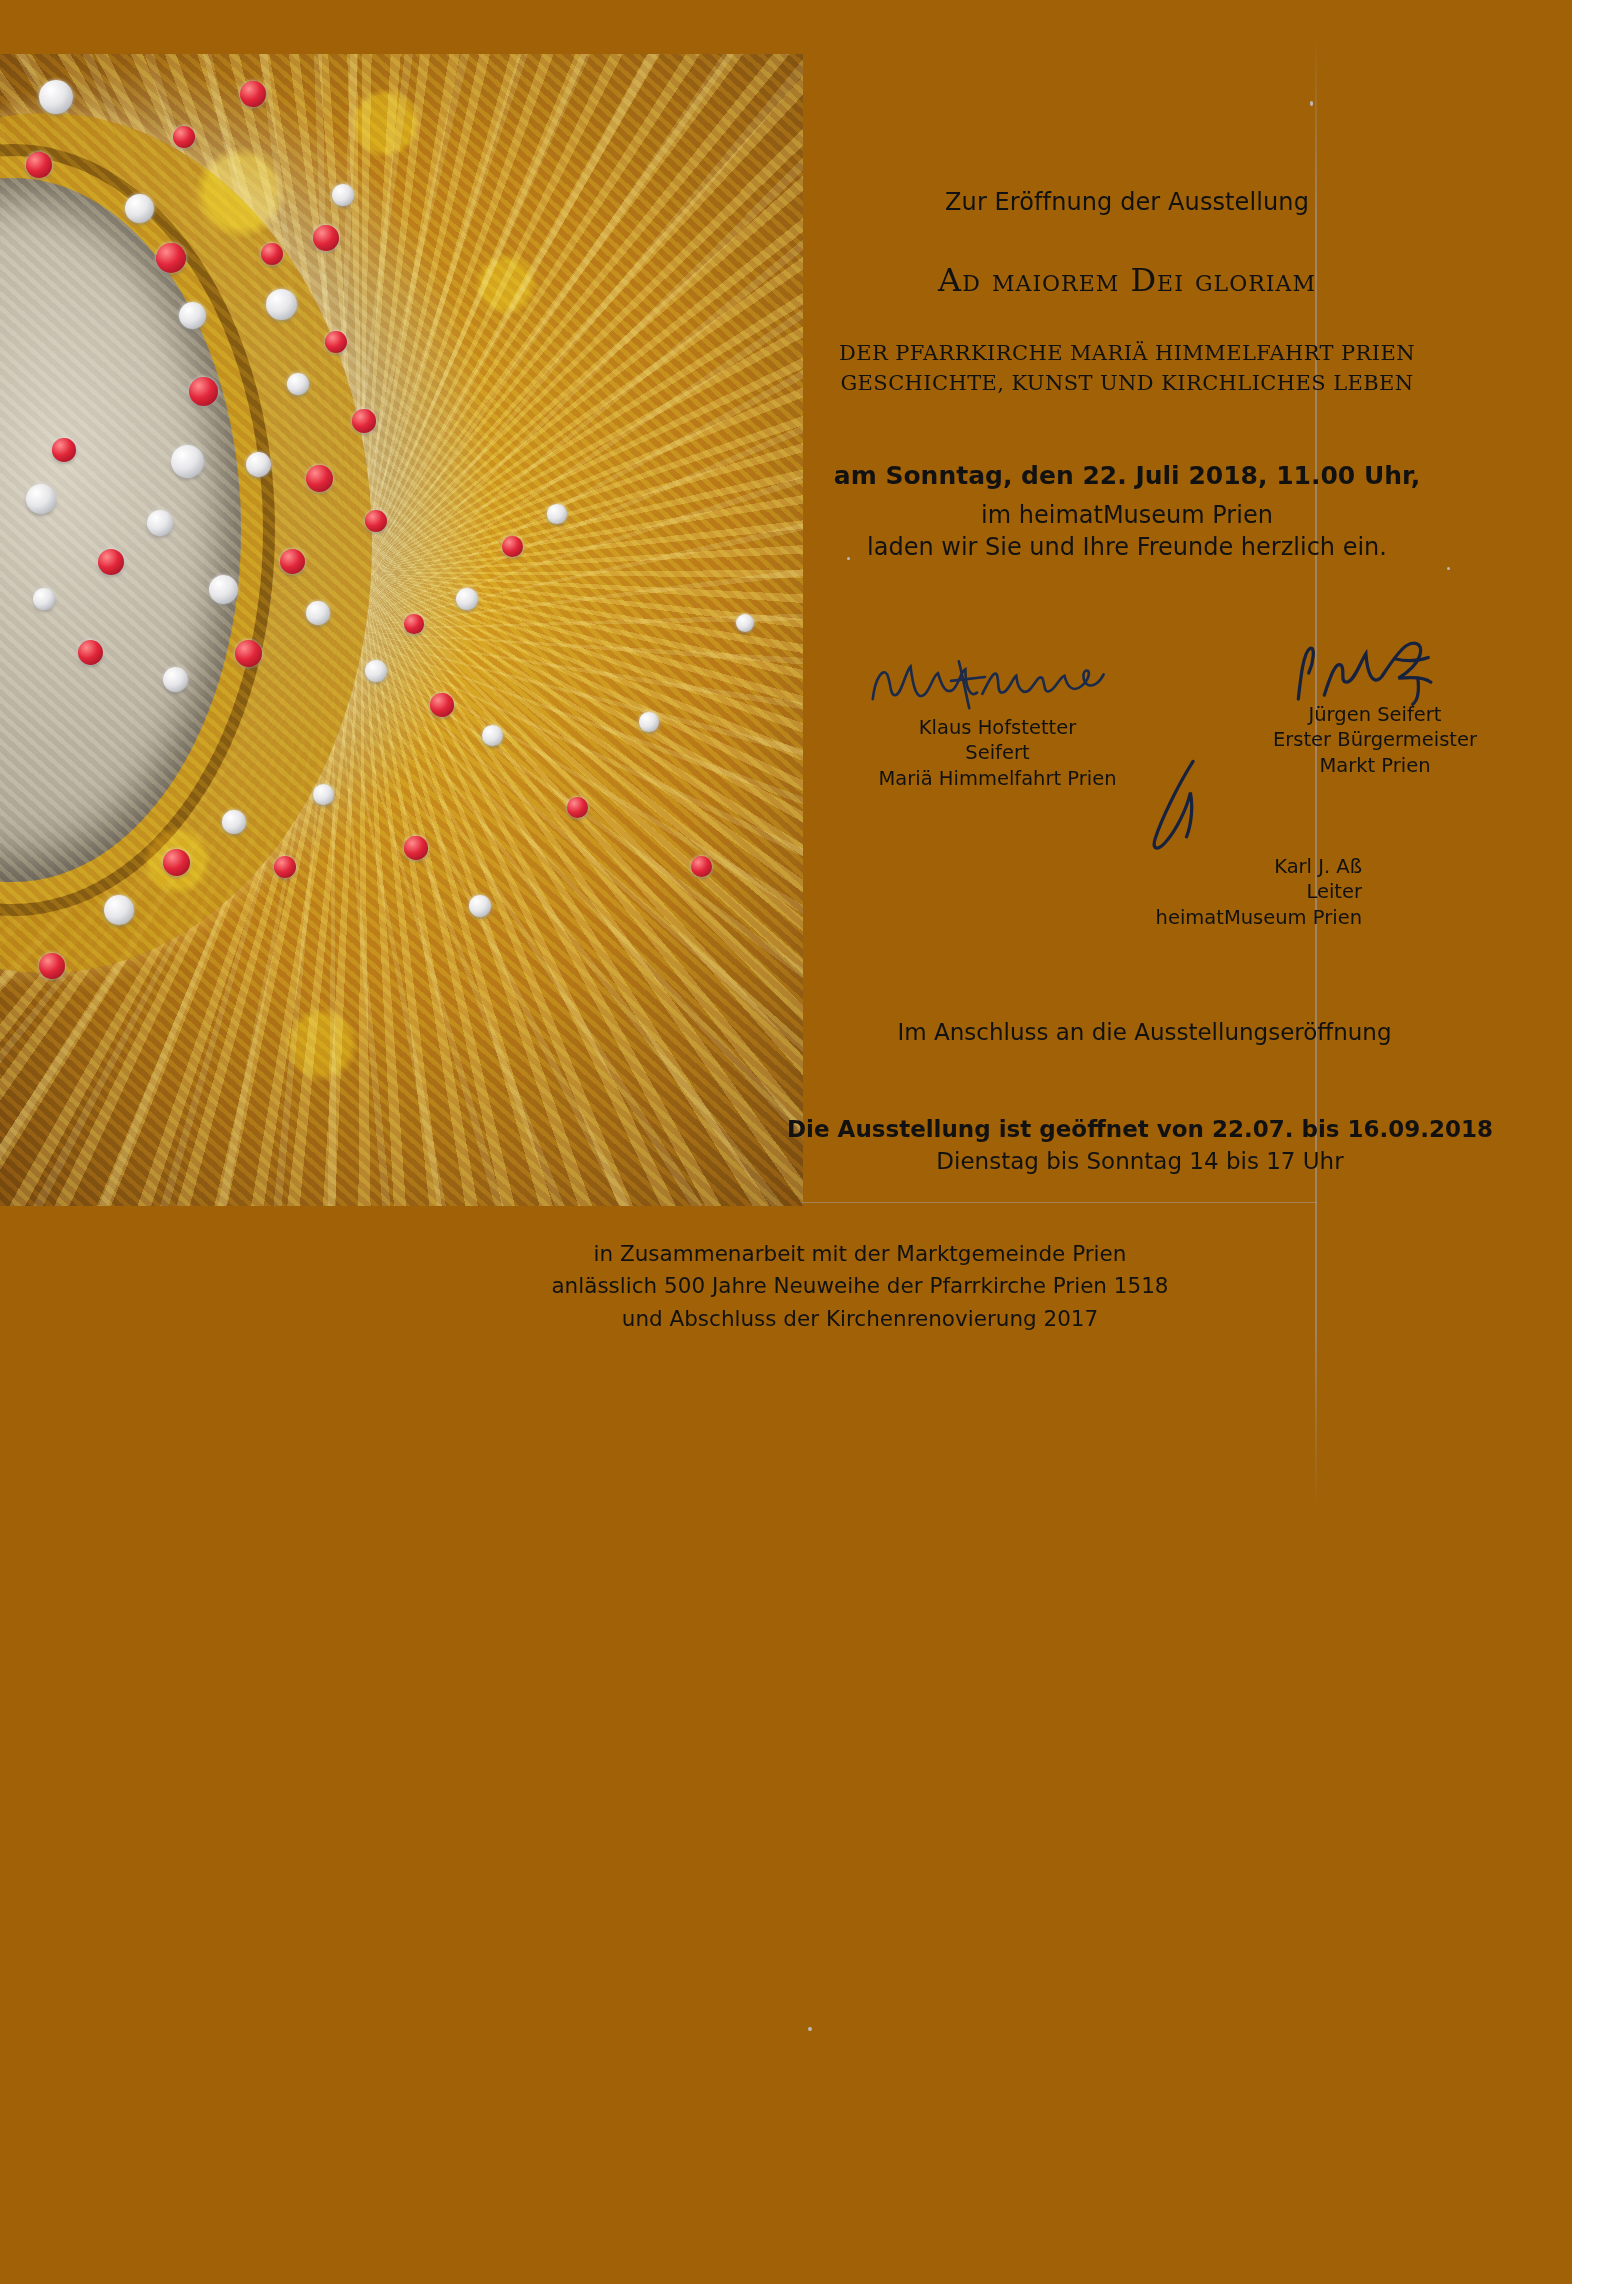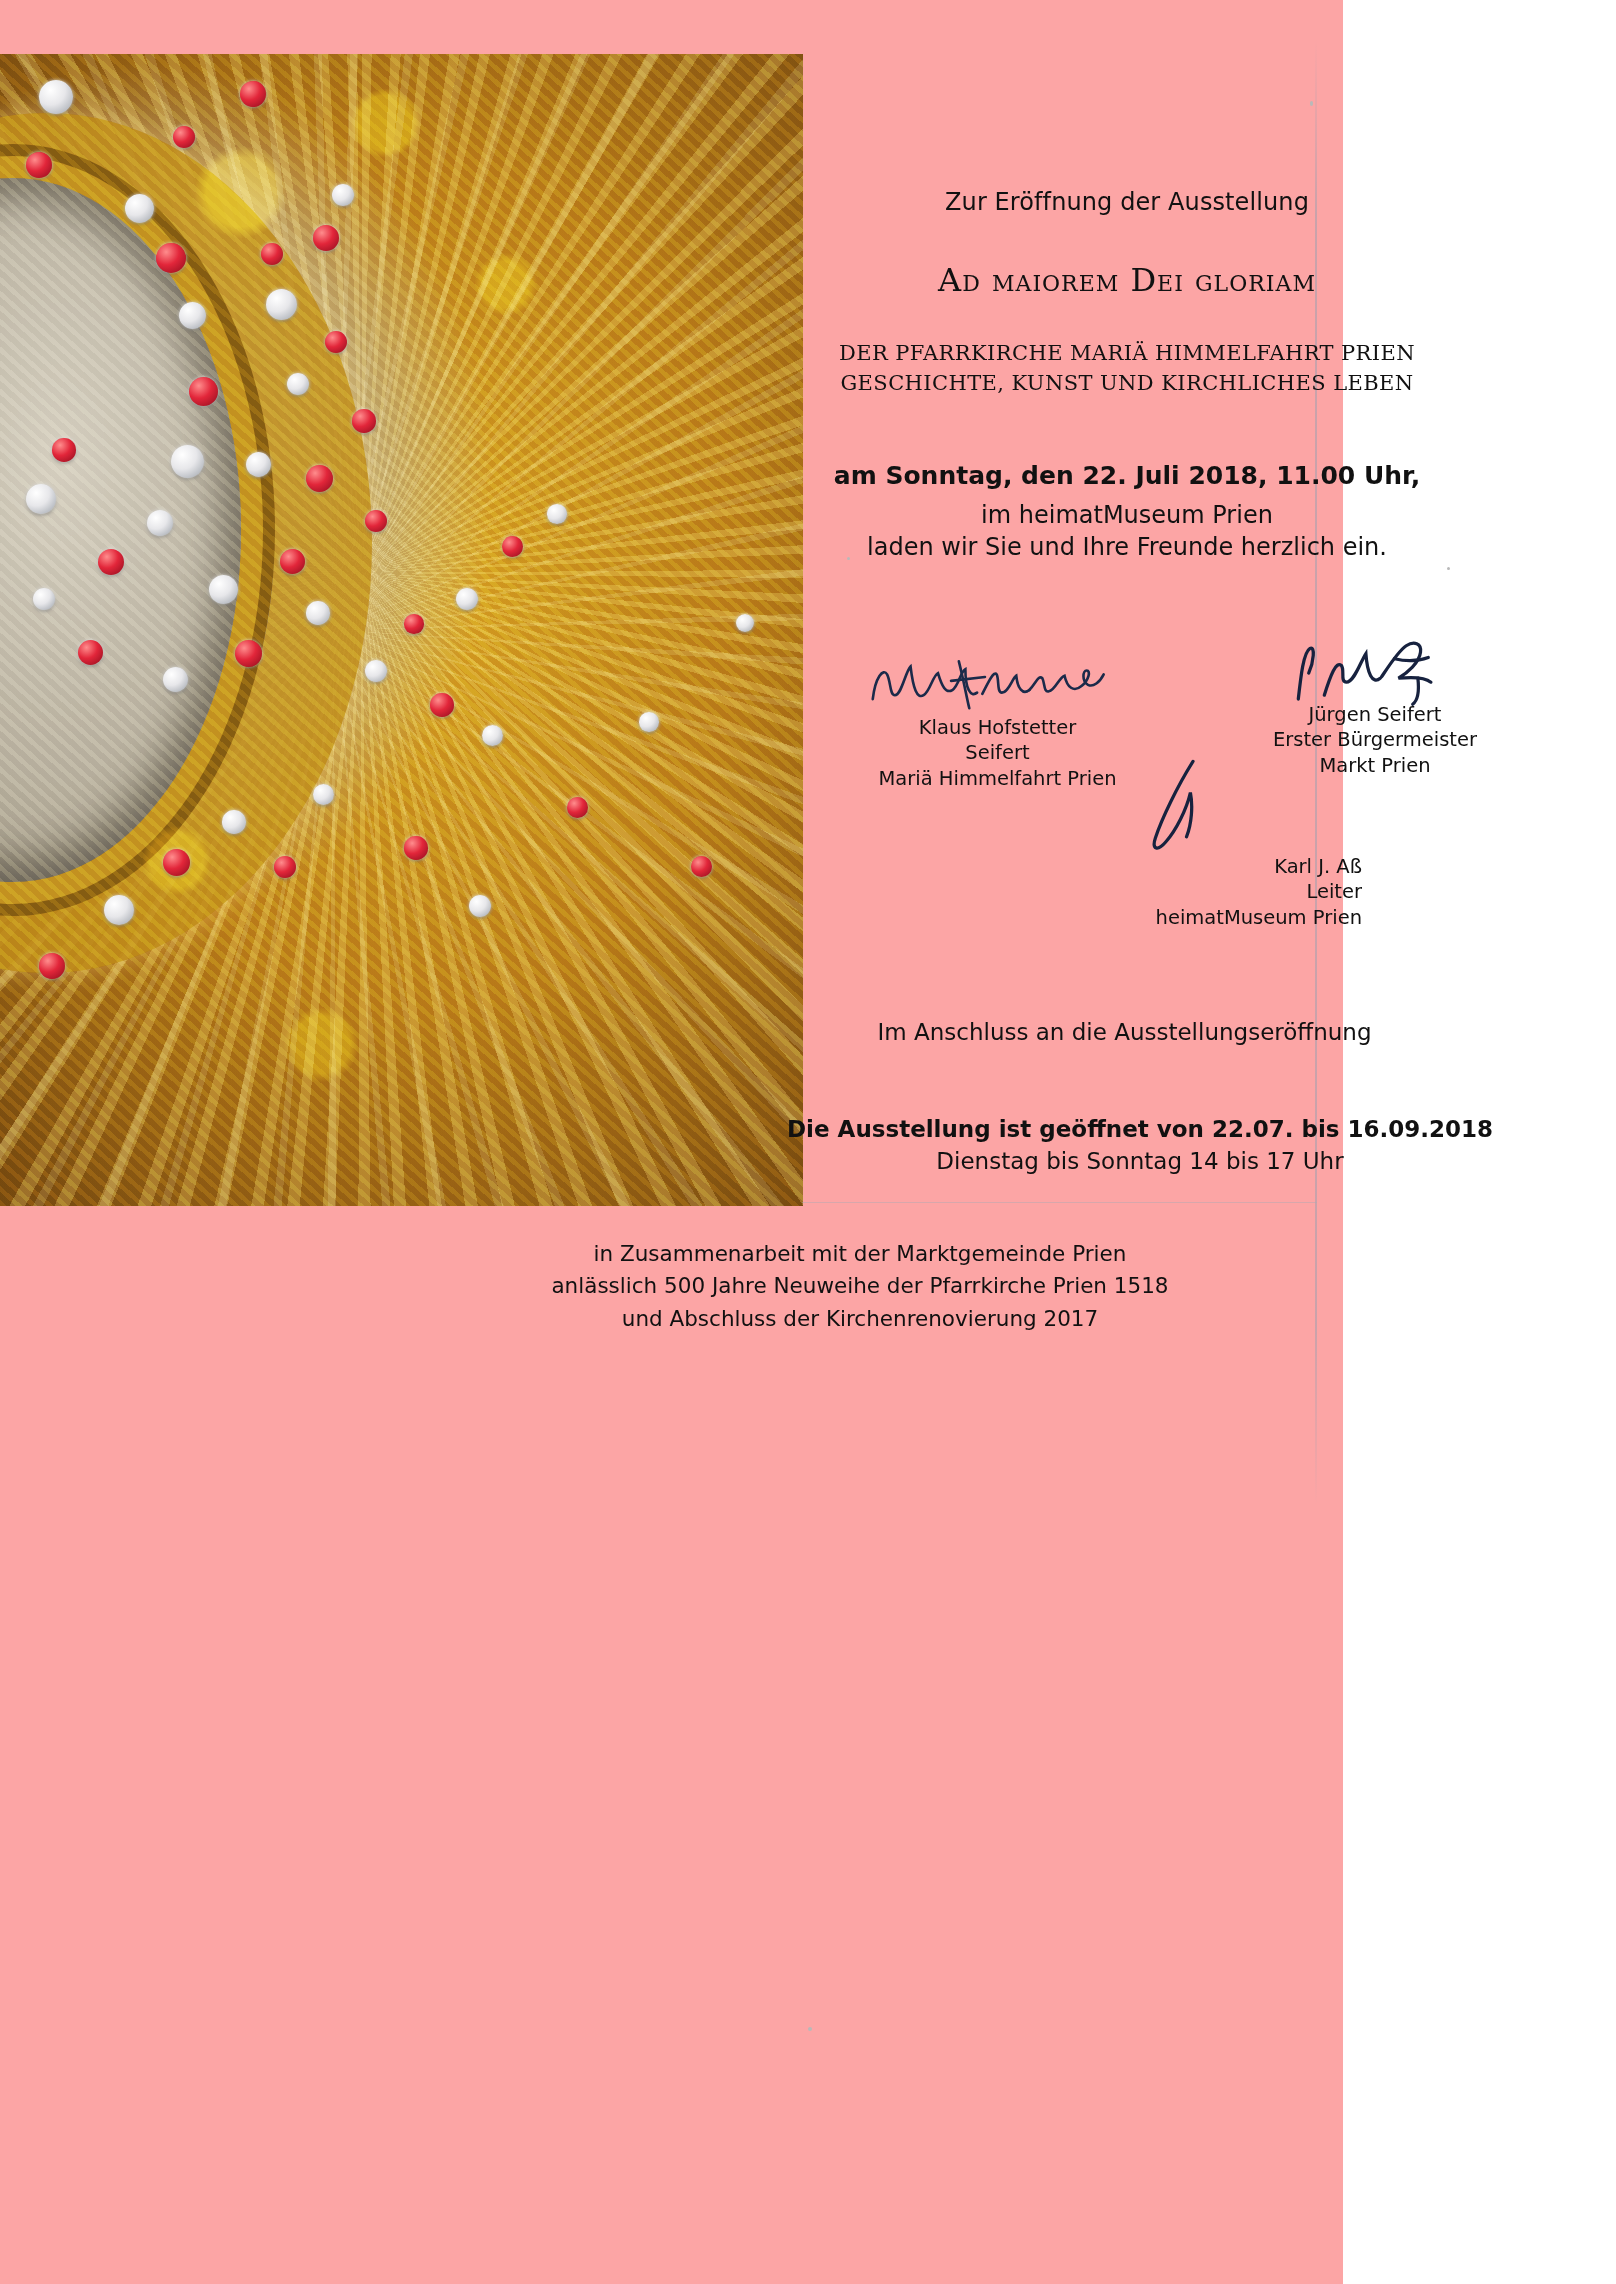--- a/index.html
+++ b/index.html
@@ -14,23 +14,23 @@
     font-family: "DejaVu Sans", sans-serif;
     color: #111111;
     overflow: hidden;
   }
 
   
   .page {
     position: absolute;
     left: 0;
     top: 0;
-    width: 1343px;
+    width: 1572px;
     height: 2284px;
-    background: #fca5a5;
+    background: #a16207;
     text-decoration: underline;
   }
 
   
   .card-edge {
     position: absolute;
     left: 1315px;
     top: 39px;
     width: 2px;
     height: 1466px;
@@ -168,21 +168,21 @@
   
   .sigblock { position: absolute; text-align: center; }
   .sig-left   { top: 652px; left: 802px; width: 391px; }
   .sig-right  { top: 639px;  left: 1225px; width: 300px; }
   .sig-center { top: 756px; left: 997px; width: 365px; text-align: right; }
   .sig-name { font-size: 19.5px; line-height: 1.3; }
   .sig-ink { height: 63px; position: relative; }
   .sig-ink svg { position: absolute; left: 50%; transform: translateX(-50%); }
 
   .after {
-    top: 1017px; left: 766px; width: 717px;
+    top: 1017px; left: 786px; width: 717px;
     font-size: 23px; line-height: 1.35;
   }
   .open-bold {
     top: 1116px; left: 775px; width: 730px;
     font-size: 23px; font-weight: bold;
   }
   .open-hours {
     top: 1148px; left: 775px; width: 730px;
     font-size: 23px;
   }

